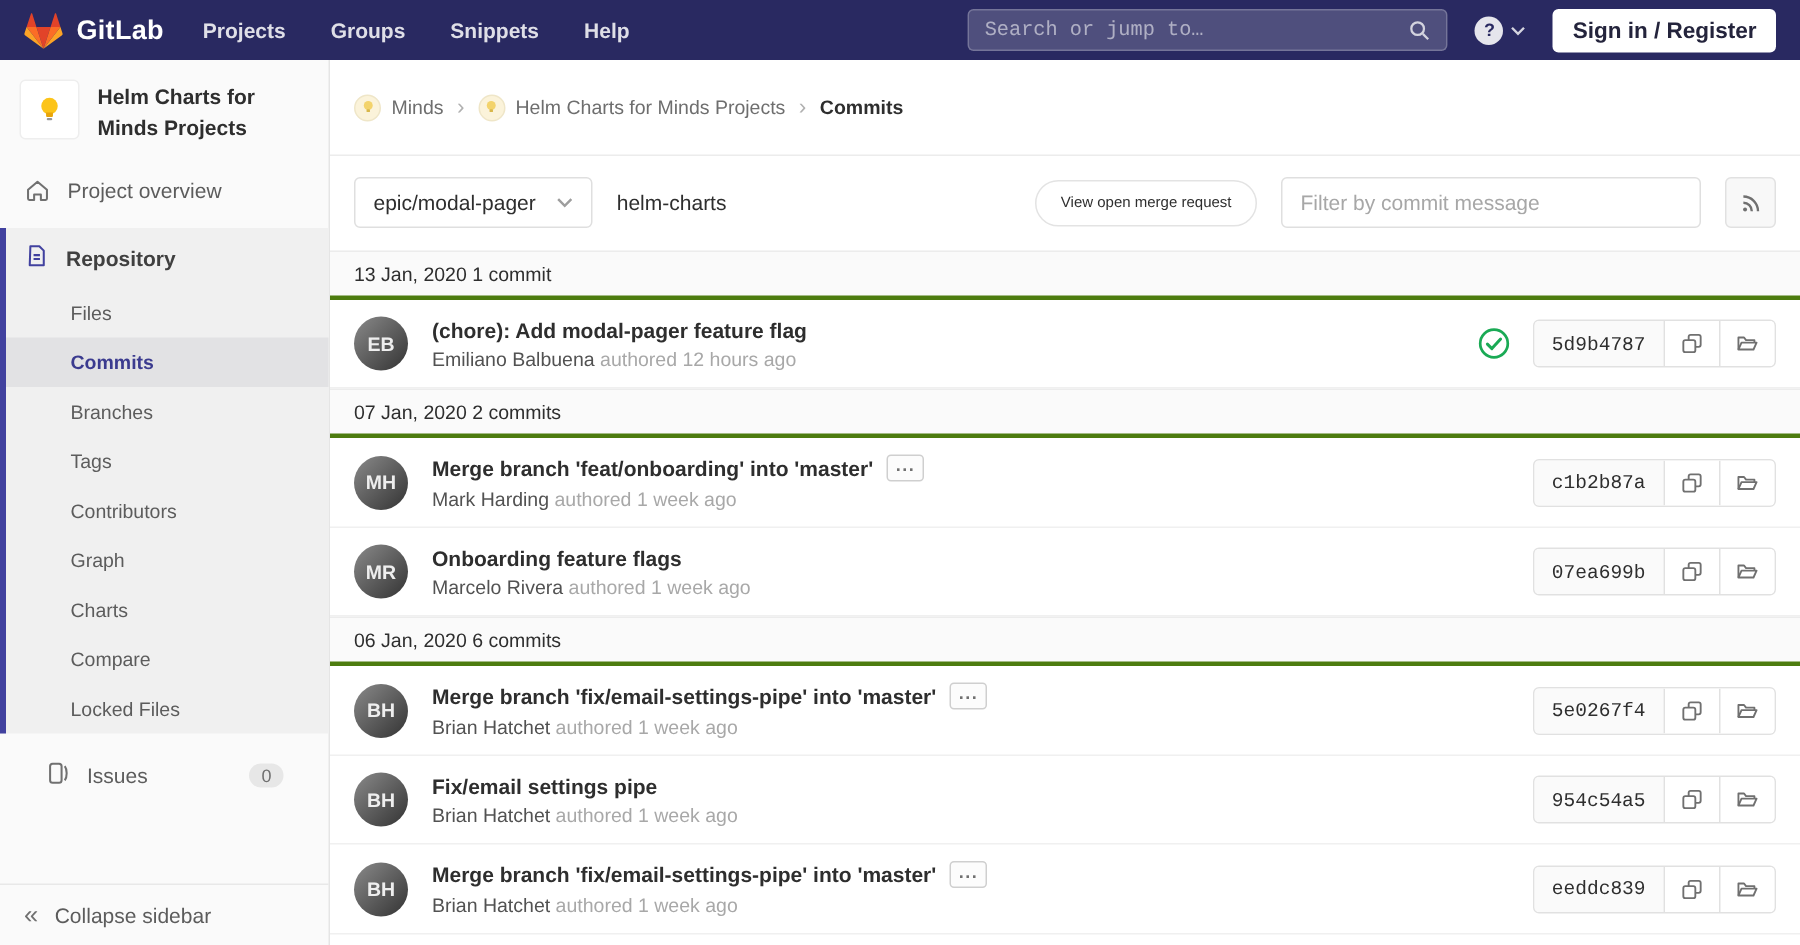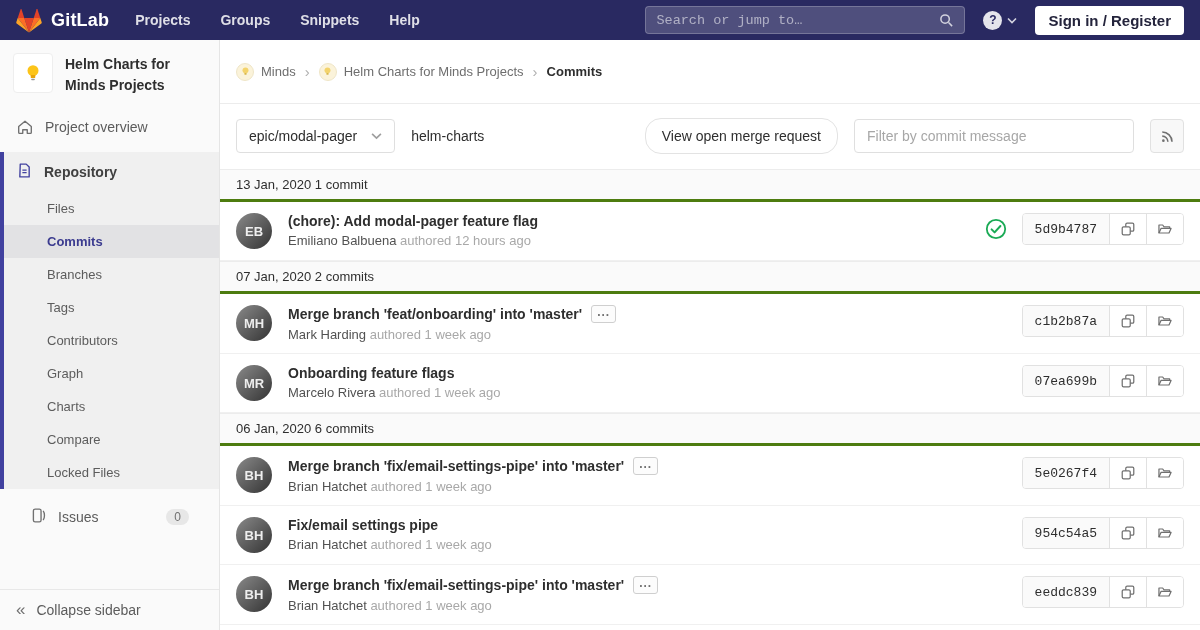--- a/index.html
+++ b/index.html
@@ -57,32 +57,32 @@
   .mini-avatar { width:18px; height:18px; border-radius:50%; background:#fbf3da; border:1px solid #efe6c8;
     display:flex; align-items:center; justify-content:center; }
   .crumb-sep { color:#b0b0b0; font-size:15px; line-height:1; }
   .crumb-current { color:#2e2e2e; font-weight:700; font-size:13px; }
 
   .controls { display:flex; align-items:center; padding:14px 16px 15px; gap:16px; flex:none; }
   .branch-dropdown { display:flex; align-items:center; gap:14px; border:1px solid #dfdfdf;
     border-radius:4px; padding:8px 12px; font-size:14px; color:#2e2e2e; background:#fff; cursor:pointer; }
   .ref-name { font-size:14px; color:#2e2e2e; }
   .controls-spacer { flex:1; }
-  .btn-secondary { border:1px solid #e3e3e3; border-radius:16px; padding:9px 16px; font-size:14px;
+  .btn-secondary { border:1px solid #e3e3e3; border-radius:16px; padding:9px 16px; font-size:10px;
     color:#2e2e2e; background:#fff; cursor:pointer; font-family:inherit; }
   .filter-input { width:280px; padding:8px 12px; border:1px solid #dfdfdf; border-radius:4px;
     font-size:14px; color:#2e2e2e; outline:none; font-family:inherit; }
   .filter-input::placeholder { color:#a7a7a7; }
   .rss-btn { width:34px; height:34px; border:1px solid #e1e1e1; border-radius:4px; background:#f8f8f8;
     display:flex; align-items:center; justify-content:center; cursor:pointer; }
 
   .commit-list { flex:1; }
   .date-header { background:#fafafa; border-top:1px solid #ececec; border-bottom:3px solid #4d7c0f;
     padding:7px 16px; font-size:13px; color:#2e2e2e; }
-  .commit-row { display:flex; align-items:flex-start; padding:11px 16px; border-bottom:1px solid #f0f0f0; }
+  .commit-row { display:flex; align-items:center; padding:11px 16px; border-bottom:1px solid #f0f0f0; }
   .commit-avatar { width:36px; height:36px; border-radius:50%; margin-right:16px; flex:none;
     background:linear-gradient(135deg,#8a8a8a,#333); color:#eee; font-size:13px; font-weight:700;
     display:flex; align-items:center; justify-content:center; }
   .commit-text { display:flex; flex-direction:column; gap:4px; }
   .commit-title { font-size:14px; font-weight:700; color:#2e2e2e; display:flex; align-items:center;
     gap:9px; cursor:pointer; }
   .ellipsis-btn { border:1px solid #cfcfcf; border-radius:3px; background:#fcfcfc; color:#707070;
     font-size:12px; font-weight:700; line-height:8px; padding:2px 5px 6px; letter-spacing:1px; cursor:pointer; }
   .commit-meta { font-size:13px; color:#a8a8a8; }
   .commit-author { color:#525252; }

